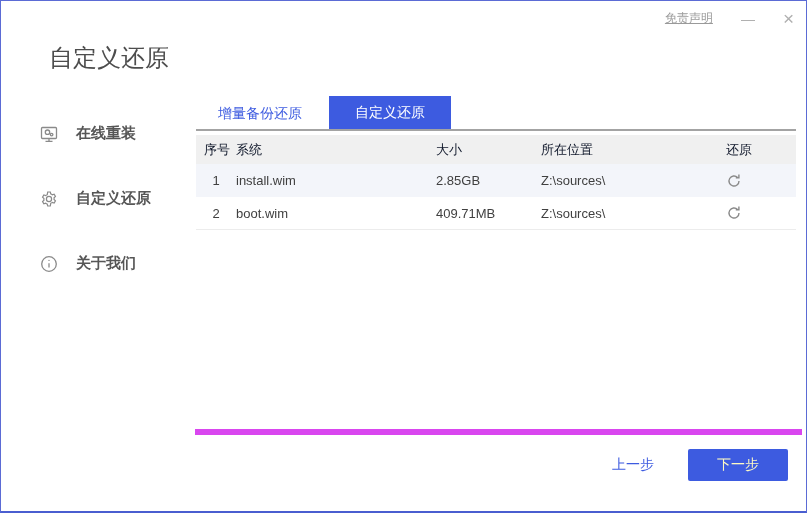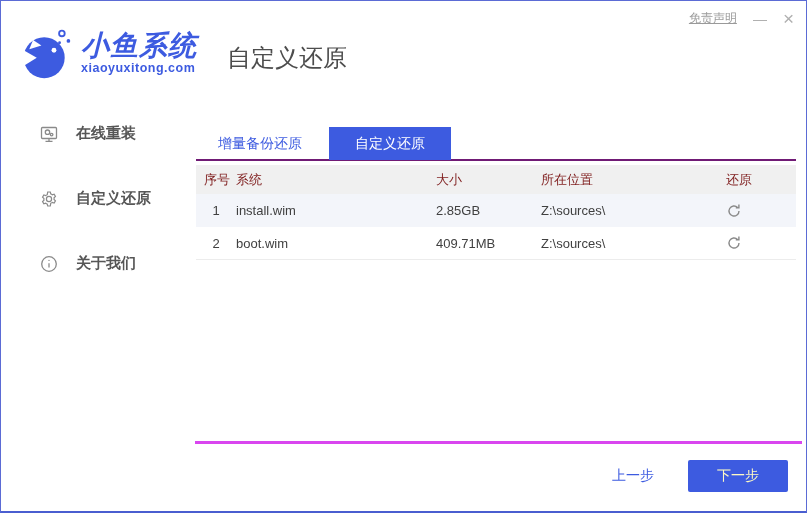--- a/index.html
+++ b/index.html
@@ -13,21 +13,21 @@
     width: 807px; height: 513px;
     background: #fff;
     border: 1px solid #5b6bd5;
     border-bottom: 2px solid #4a5ed0;
     position: relative;
     display: flex; flex-direction: column;
   }
   
   .titlebar-right {
     position: absolute; top: 8px; right: 12px;
-    display: flex; align-items: center; gap: 16px;
+    display: flex; align-items: center; gap: 28px;
     z-index: 5;
   }
   .disclaimer { font-size: 12px; color: #9a9a9a; text-decoration: underline; cursor: pointer; }
   .win-btn { color: #b0b0b0; cursor: pointer; line-height: 1; }
   .win-min { font-size: 14px; }
   .win-close { font-size: 19px; }
   
   .header {
     height: 90px; flex: none;
     display: flex; align-items: center;
@@ -57,58 +57,57 @@
   }
   .side-item .icon { width: 20px; height: 20px; margin-right: 17px; display: inline-flex; }
   .side-item.active { color: #3d5be0; }
   .side-item.active::before {
     content: ""; position: absolute; left: 0; top: 4px;
     width: 7px; height: 57px; background: #3d5be0;
   }
   
   .content { flex: 1; position: relative; padding: 7px 10px 0 7px; min-width: 0; }
   .tabs {
-    display: flex; align-items: center;
-    border-bottom: 2px solid #701a75;
+    display: flex; align-items: flex-end;
+    border-bottom: 2px solid #a3a3a3;
     height: 33px;
-    margin-top: 30px;
   }
   .tab {
     font-size: 14px; color: #3d5be0; cursor: pointer;
     padding: 0 12px; margin: 0 7px; line-height: 31px; white-space: nowrap;
   }
   .tab:first-child { margin-left: 10px; }
   .tab.active {
     background: #3d5be0; color: #fff;
     padding: 0 26px; margin: 0 8px;
     line-height: 33px;
   }
   
   .table { margin-top: 4px; }
   .thead, .trow {
     display: grid;
     grid-template-columns: 40px 200px 105px 185px 1fr;
     align-items: center;
   }
   .thead {
     height: 29px; background: #f0f0f0;
-    font-size: 13px; color: #7f1d1d;
+    font-size: 13px; color: #0f172a;
   }
   .trow { height: 33px; font-size: 13px; color: #404040; }
   .trow.odd { background: #f3f5fa; }
   .trow.even { background: #fff; border-bottom: 1px solid #ececec; }
   .c-index { text-align: center; }
   .th.c-index { text-align: left; padding-left: 8px; }
   .c-restore { text-align: left; }
   .refresh-btn { display: inline-flex; cursor: pointer; vertical-align: middle; }
   
   .footer {
-    position: absolute; left: 6px; right: 4px; bottom: 4px;
+    position: absolute; left: 6px; right: 4px; bottom: 16px;
     height: 66px;
-    border-top: 3px solid #d946ef;
+    border-top: 6px solid #d946ef;
     display: flex; align-items: center; justify-content: flex-end;
     gap: 34px; padding-right: 14px;
   }
   .prev-step { color: #3d5be0; font-size: 14px; cursor: pointer; }
   .next-step {
     width: 100px; height: 32px;
     background: #3d5be0; color: #fef9c3;
     border: none; border-radius: 2px;
     font-size: 14px; cursor: pointer;
     font-family: "Liberation Sans", sans-serif;
@@ -120,37 +119,20 @@
 
 <div class="window">
 
   <div class="titlebar-right">
     <a class="disclaimer">免责声明</a>
     <span class="win-btn win-min">—</span>
     <span class="win-btn win-close">×</span>
   </div>
 
   <div class="header">
-    <div class="logo">
-      <span>
-        <svg width="56" height="54" viewBox="0 0 60 58">
-          <circle cx="46" cy="8" r="3" fill="none" stroke="#3d5be0" stroke-width="2"></circle>
-          <circle cx="53" cy="16" r="2" fill="#3d5be0"></circle>
-          <circle cx="43.5" cy="18" r="1.5" fill="#3d5be0"></circle>
-          <circle cx="27" cy="34" r="22" fill="#3d5be0"></circle>
-          <path d="M3 25 L19 34 L3 44 Z" fill="#fff"></path>
-          <path d="M15 15 L24 21 L11 25 Z" fill="#fff"></path>
-          <circle cx="37.5" cy="26" r="2.6" fill="#fff"></circle>
-        </svg>
-      </span>
-      <div class="brand">
-        <div class="brand-name">小鱼系统</div>
-        <div class="brand-domain">xiaoyuxitong.com</div>
-      </div>
-    </div>
     <h1 class="page-title">自定义还原</h1>
   </div>
 
   <div class="body">
 
     <nav class="sidebar">
       <div class="side-item">
         <span class="icon">
           <svg width="20" height="20" viewBox="0 0 20 20" fill="none" stroke="#8a8a8a" stroke-width="1.3">
             <rect x="2.5" y="3.5" width="15" height="11" rx="1"></rect>

